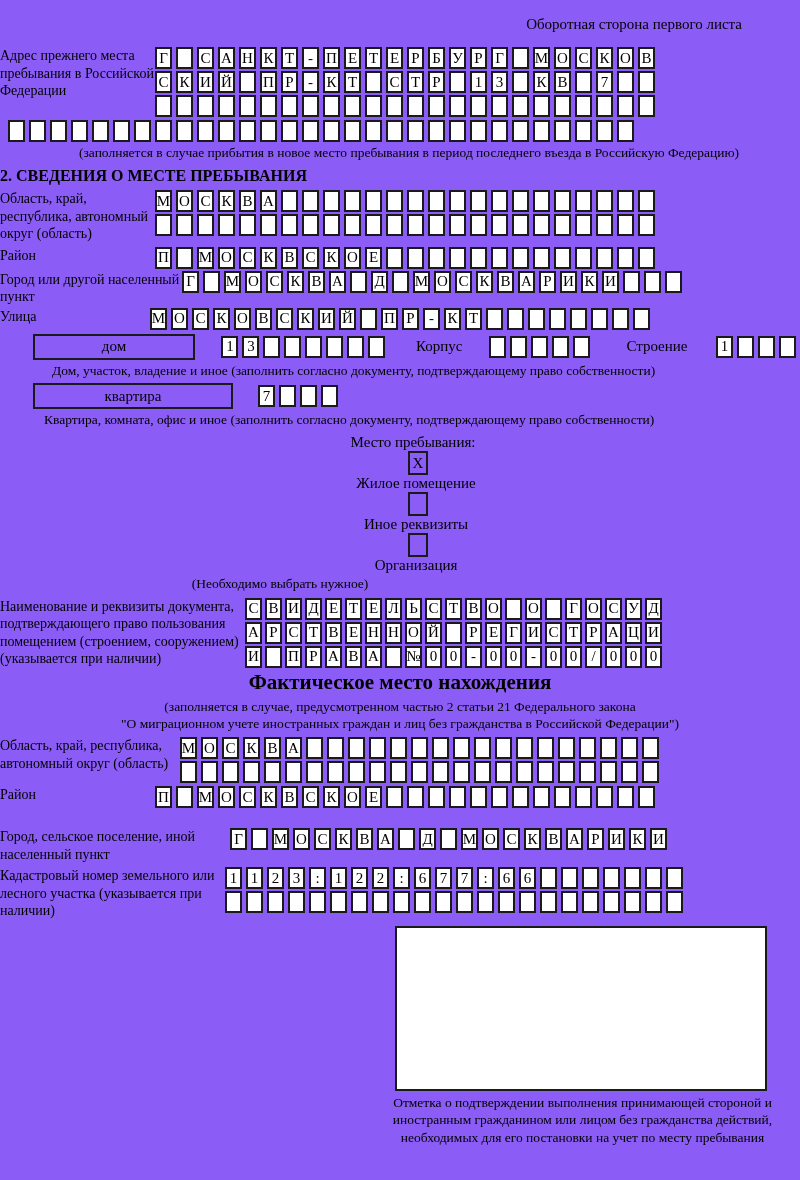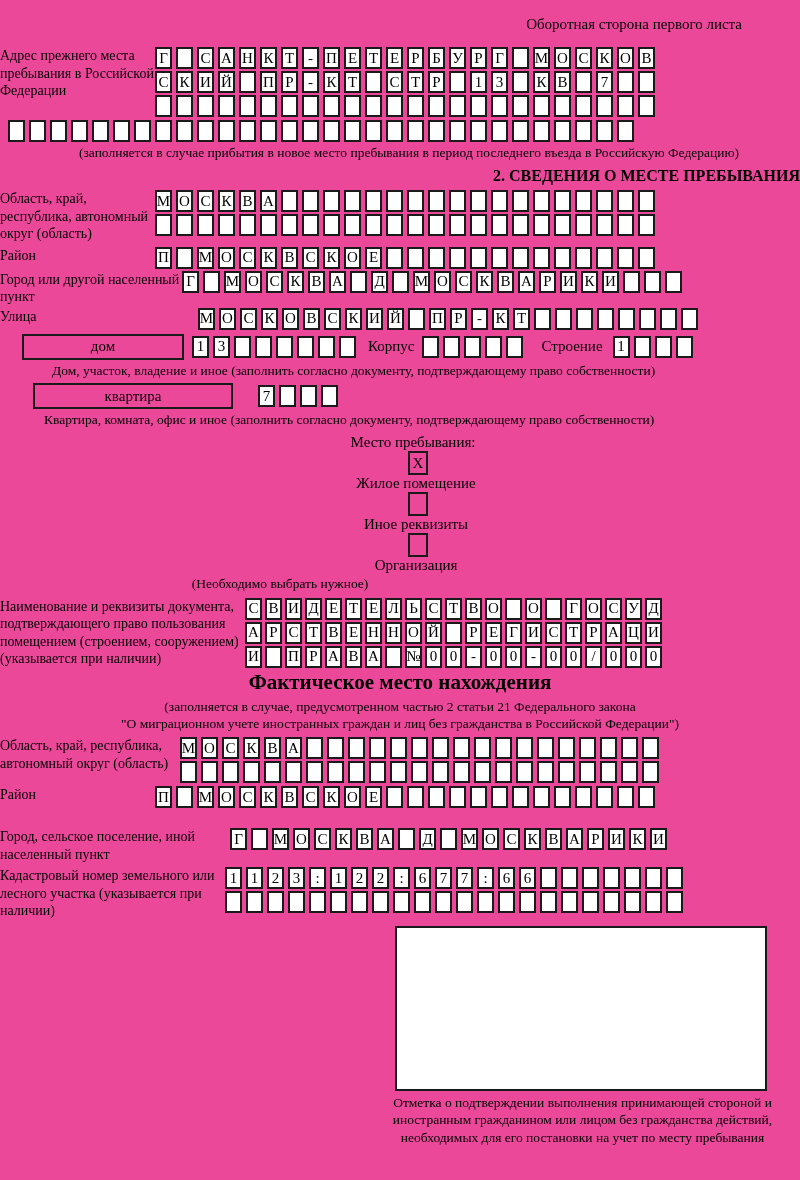--- a/index.html
+++ b/index.html
@@ -1,54 +1,54 @@
 <!DOCTYPE html>
 <html><head>
 <meta charset="utf-8">
 <style>
   * { margin:0; padding:0; box-sizing:border-box; }
   html,body { background:#ffffff; }
   .page {
-    width:800px; height:1180px; margin:0 auto; background:#ec4899; color:#000;
+    width:800px; height:1180px; margin:0 auto; background:#8b5cf6; color:#000;
     font-family:"Liberation Serif","DejaVu Serif",serif; overflow:hidden; position:relative;
   }
   .top-note { text-align:right; padding:16px 58px 0 0; font-size:15px; }
   .row-flex { display:flex; align-items:flex-start; }
   .lbl { font-size:14px; line-height:1.25; flex:none; }
   .w155{width:155px} .w182{width:182px} .w150{width:150px} .w245{width:245px}
   .w180{width:180px} .w230{width:230px} .w225{width:225px}
   .rows { display:flex; flex-direction:column; row-gap:2px; }
   .cellrow { display:flex; flex-wrap:nowrap; }
   .cell {
     flex:none; width:17px; height:22px; border:2px solid #1a1a1a; margin-right:4px;
     display:flex; align-items:center; justify-content:center;
     font-size:15px; background:#fff;
   }
   .tight .cell { margin-right:3px; }
   .note { font-size:13.5px; text-align:center; line-height:1.28; }
-  .sec-title { text-align:right; font-weight:bold; font-size:16px; }
+  .sec-title { text-align:left; font-weight:bold; font-size:16px; }
   .fact-title { text-align:center; font-weight:bold; font-size:21px; }
   .boxlabel {
     flex:none; border:2px solid #1a1a1a; height:26px;
     display:flex; align-items:center; justify-content:center; font-size:15px;
   }
   .checkbox {
     flex:none; width:20px; height:24px; border:2px solid #1a1a1a;
     display:inline-flex; align-items:center; justify-content:center; font-size:15px;
   }
   
   .s1-block { margin-top:14px; }
   .s1-row4 { margin-left:8px; margin-top:3px; }
   .s1-note { margin-top:2px;padding-left:18px; }
   .sec2-title { margin-top:6px; }
   .oblast-block { margin-top:5px; }
   .rayon-row { margin-top:4px; }
   .gorod-row { margin-top:2px; }
-  .ulitsa-row { margin-top:2px;gap:48px; }
-  .dom-row { display:flex; align-items:center; margin-left:22px; margin-top:4px; font-size:15px; }
+  .ulitsa-row { margin-top:2px; }
+  .dom-row { display:flex; align-items:center; margin-left:33px; margin-top:4px; font-size:15px;justify-content:space-between; }
   .dom-box { width:162px; margin-right:8px; }
   .korpus-lbl { margin:0 8px 0 8px; }
   .stroenie-lbl { margin:0 10px 0 14px; }
   .dom-note { text-align:left; margin-left:52px; margin-top:2px; }
   .kvartira-row { display:flex; align-items:center; margin-left:33px; margin-top:4px;gap:15px; }
   .kvartira-box { width:200px; margin-right:10px; }
   .kvartira-note { text-align:left; margin-left:44px; margin-top:2px; }
   .mesto-row { display:flex; align-items:center; margin-left:36px; margin-top:6px; font-size:15px;flex-direction:column; }
   .mesto-lbl { margin-right:10px; }
   .mesto-opt { margin:0 14px 0 10px; }

